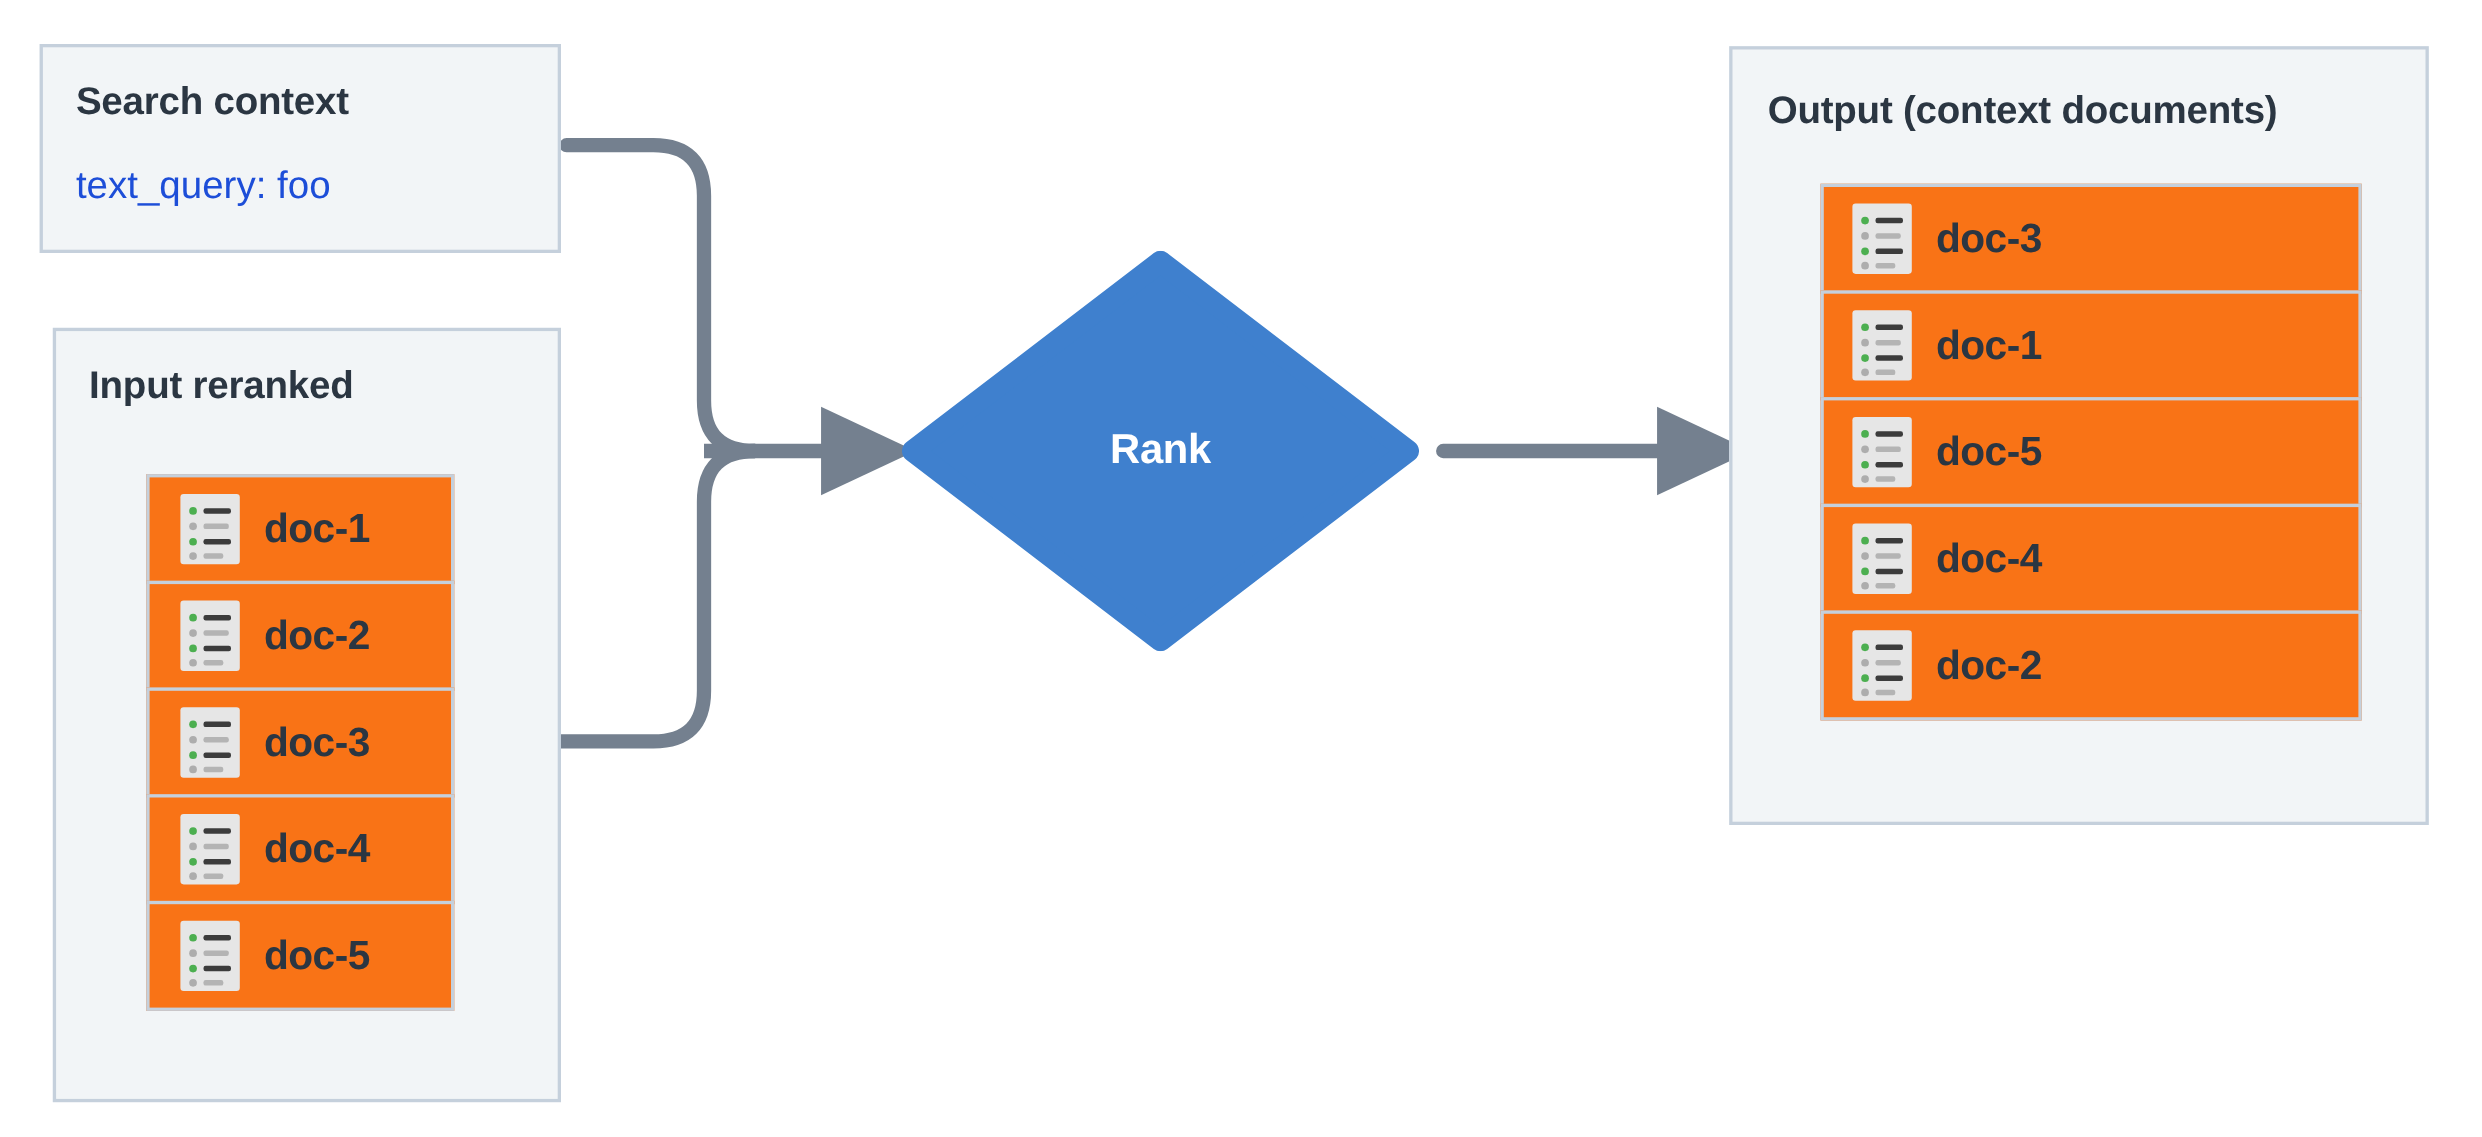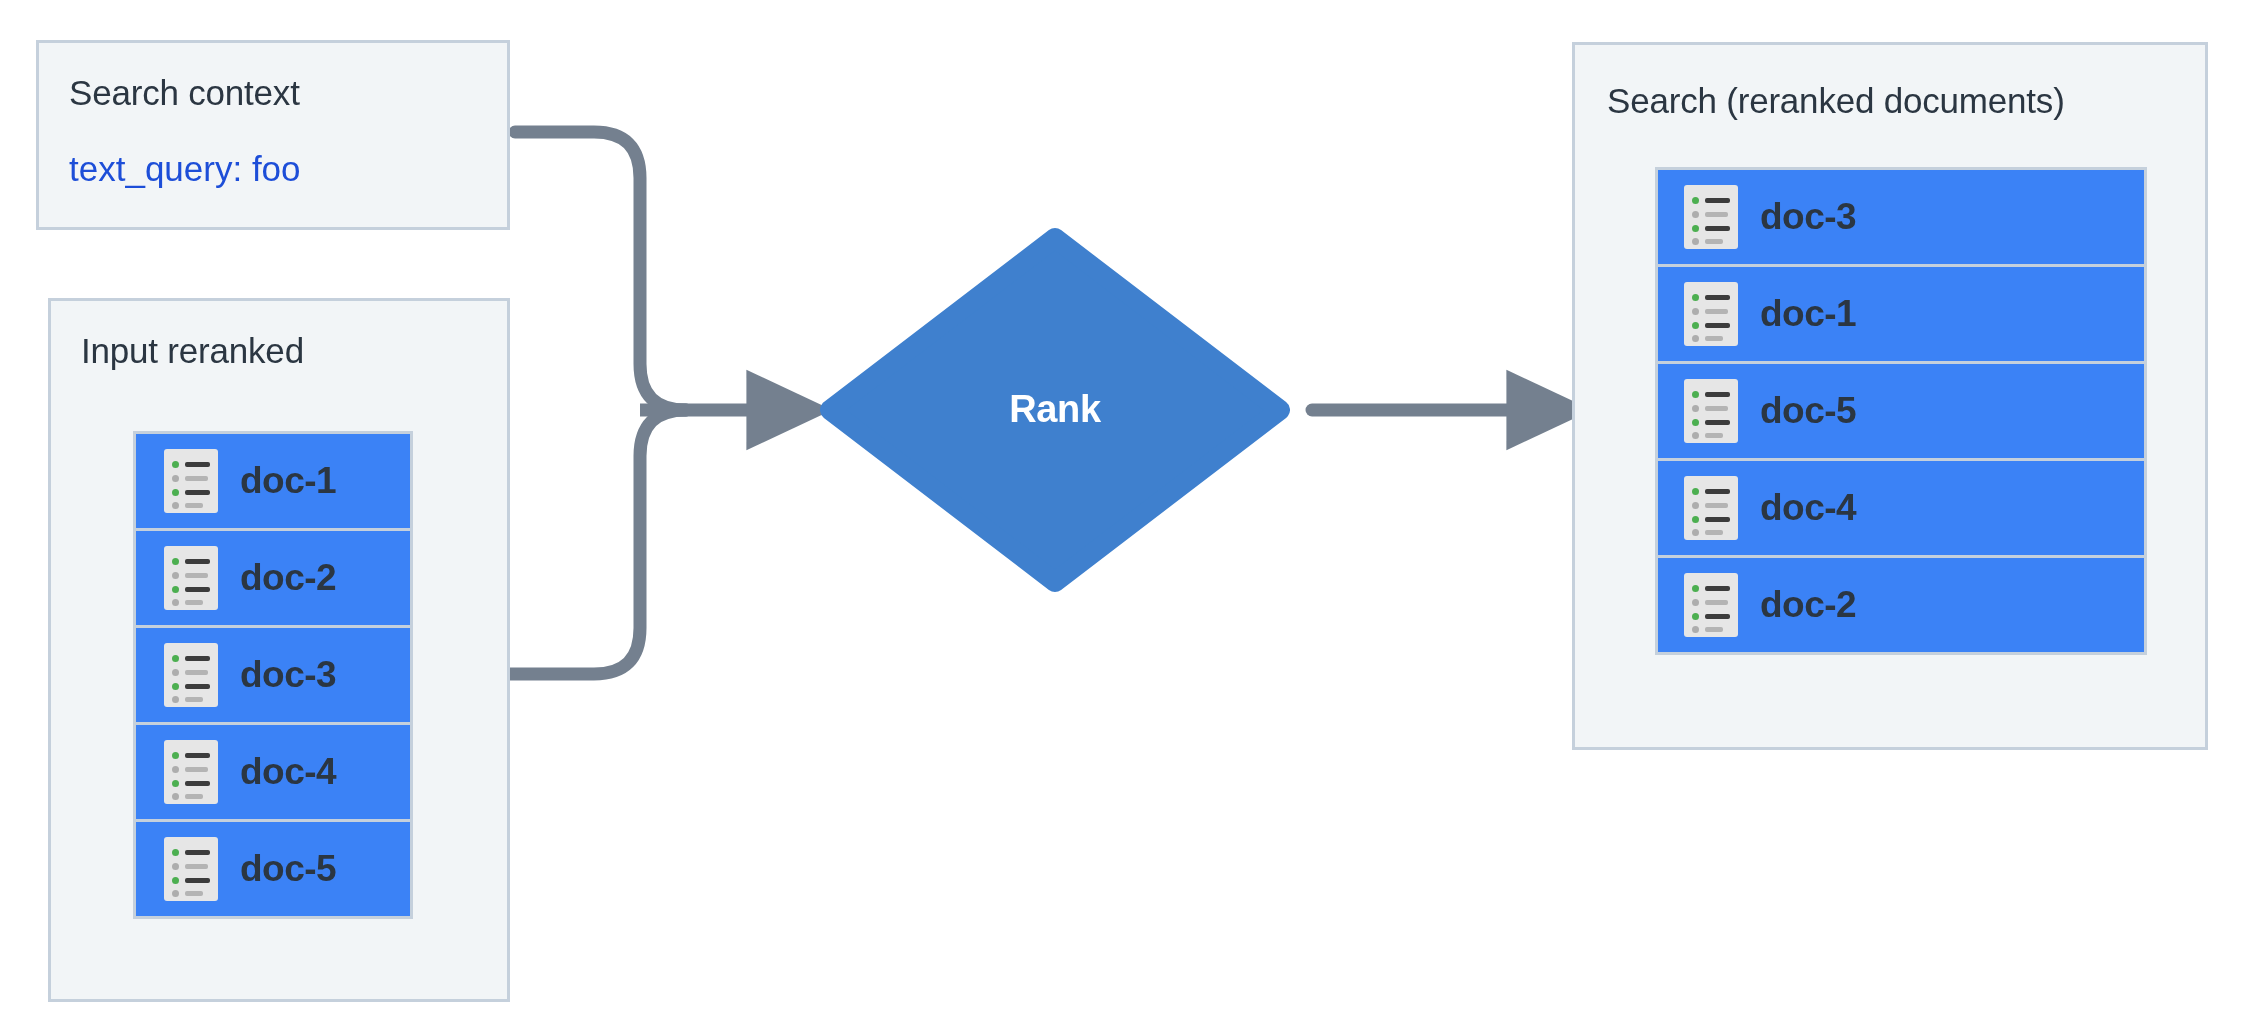--- a/index.html
+++ b/index.html
@@ -26,21 +26,21 @@
   
   .panel {
     position: absolute;
     background: #f2f5f7;
     border: 3px solid #c5d0dc;
     box-sizing: border-box;
   }
 
   .panel-title {
     position: absolute;
-    font-weight: normal;
+    font-weight: bold;
     color: #2b3642;
     letter-spacing: -0.2px;
     white-space: nowrap;
   }
 
   .panel-sub {
     position: absolute;
     color: #1d4ed8;
     white-space: nowrap;
   }
@@ -101,21 +101,21 @@
   }
   #output-doc-list {
     left: 80px;
     top: 122px;
     width: 492px;
   }
 
   .doc-card {
     position: relative;
     box-sizing: border-box;
-    background: #3b82f6;
+    background: #f97316;
     border: 3px solid #c5d0dc;
     height: 100px;
     display: flex;
     align-items: center;
     margin-bottom: -3px;
   }
   .doc-card:last-child { margin-bottom: 0; }
 
   .doc-icon {
     flex: 0 0 auto;
@@ -292,21 +292,21 @@
   <div id="ltr-node">
     <svg id="ltr-shape" viewBox="0 0 470 364" xmlns="http://www.w3.org/2000/svg">
       <path d="M 235,10 L 460,182 L 235,354 L 10,182 Z" fill="#3f80ce" stroke="#3f80ce" stroke-width="20" stroke-linejoin="round"></path>
     </svg>
     <div id="ltr-label">
       <div>Rank</div>
     </div>
   </div>
 
   <div class="panel" id="output-panel">
-    <div class="panel-title" id="output-panel-title">Search (reranked documents)</div>
+    <div class="panel-title" id="output-panel-title">Output (context documents)</div>
     <div class="doc-list" id="output-doc-list">
         <div class="doc-card">
           <div class="doc-icon">
             <span class="dot dot-g" style="top: 12px;"></span>
             <span class="bar bar-d" style="top: 13px; width: 25px;"></span>
             <span class="dot dot-s" style="top: 26px;"></span>
             <span class="bar bar-l" style="top: 27px; width: 23px;"></span>
             <span class="dot dot-g" style="top: 40px;"></span>
             <span class="bar bar-d" style="top: 41px; width: 25px;"></span>
             <span class="dot dot-s" style="top: 53px;"></span>

